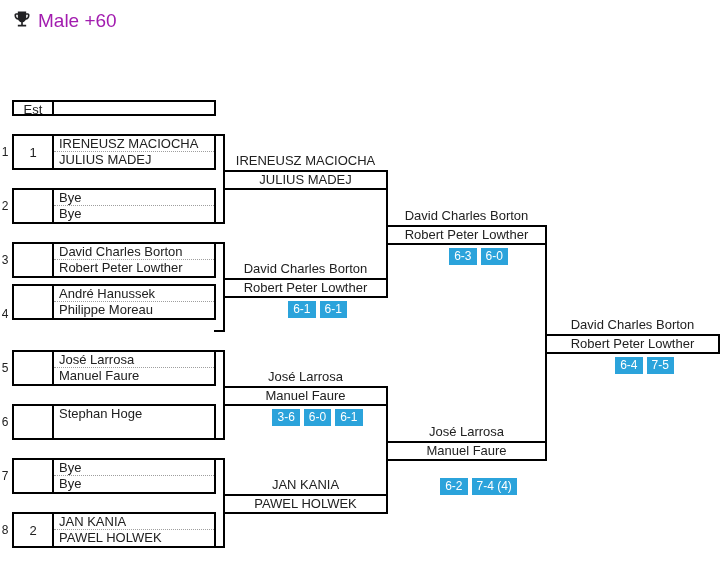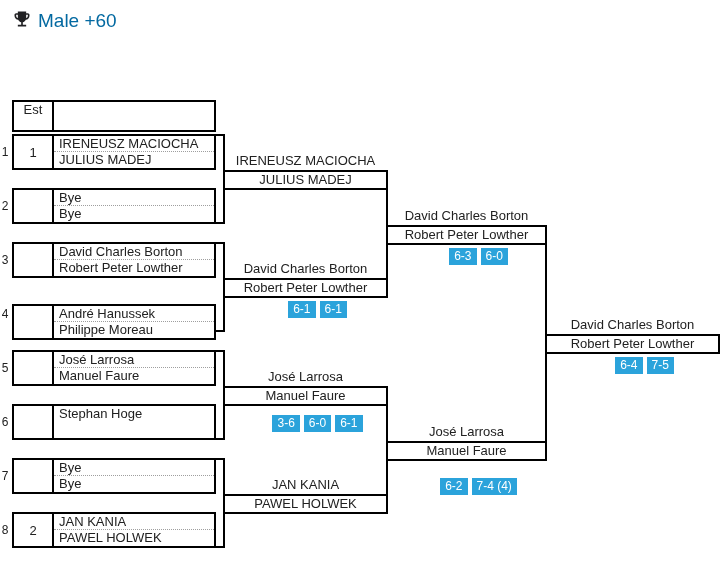--- a/index.html
+++ b/index.html
@@ -5,25 +5,25 @@
   * { margin:0; padding:0; box-sizing:border-box; }
   html,body { background:#ffffff; }
   body {
     width:724px; height:566px; position:relative; overflow:hidden;
     font-family:"Liberation Sans","DejaVu Sans",sans-serif;
     color:#212121;
   }
   .abs { position:absolute; }
 
   
-  .hdr-title { font-size:19px; color:#0369a1; }
+  .hdr-title { font-size:19px; color:#a21caf; }
   .trophy svg { width:20px; height:20px; display:block; }
 
   
-  .est-box { left:12px; top:100px; width:204px; height:32px;
+  .est-box { left:12px; top:100px; width:204px; height:16px;
     border:2px solid #000; display:flex; }
   .est-cell { width:40px; border-right:2px solid #000; text-align:center;
     font-size:13px; line-height:16px; }
   .est-empty { flex:1; }
 
   
   .slot { left:12px; width:204px; height:36px; border:2px solid #000; display:flex; background:#fff; }
   .seed-cell { width:40px; border-right:2px solid #000; display:flex;
     align-items:center; justify-content:center; font-size:13px; }
   .names { flex:1; display:flex; flex-direction:column; }
@@ -86,21 +86,21 @@
     <div class="name-row">Bye</div>
   </div>
 </div>
 <div class="abs slot" style="top:242px">
   <div class="seed-cell"></div>
   <div class="names">
     <div class="name-row first">David Charles Borton</div>
     <div class="name-row">Robert Peter Lowther</div>
   </div>
 </div>
-<div class="abs slot" style="top:304px">
+<div class="abs slot" style="top:284px">
   <div class="seed-cell"></div>
   <div class="names">
     <div class="name-row first">André Hanussek</div>
     <div class="name-row">Philippe Moreau</div>
   </div>
 </div>
 <div class="abs slot" style="top:350px">
   <div class="seed-cell"></div>
   <div class="names">
     <div class="name-row first">José Larrosa</div>
@@ -141,21 +141,21 @@
   <div class="entry-name-top">David Charles Borton</div>
   <div class="entry-box">Robert Peter Lowther</div>
   <div class="scores" style="margin-top:3px">
     <span class="badge">6-1</span>
     <span class="badge">6-1</span>
   </div>
 </div>
 <div class="abs" style="left:223px;top:368px;width:165px">
   <div class="entry-name-top">José Larrosa</div>
   <div class="entry-box">Manuel Faure</div>
-  <div class="scores" style="margin-top:9px">
+  <div class="scores" style="margin-top:3px">
     <span class="badge">3-6</span>
     <span class="badge">6-0</span>
     <span class="badge">6-1</span>
   </div>
 </div>
 <div class="abs" style="left:223px;top:476px;width:165px">
   <div class="entry-name-top">JAN KANIA</div>
   <div class="entry-box">PAWEL HOLWEK</div>
 </div>
 

